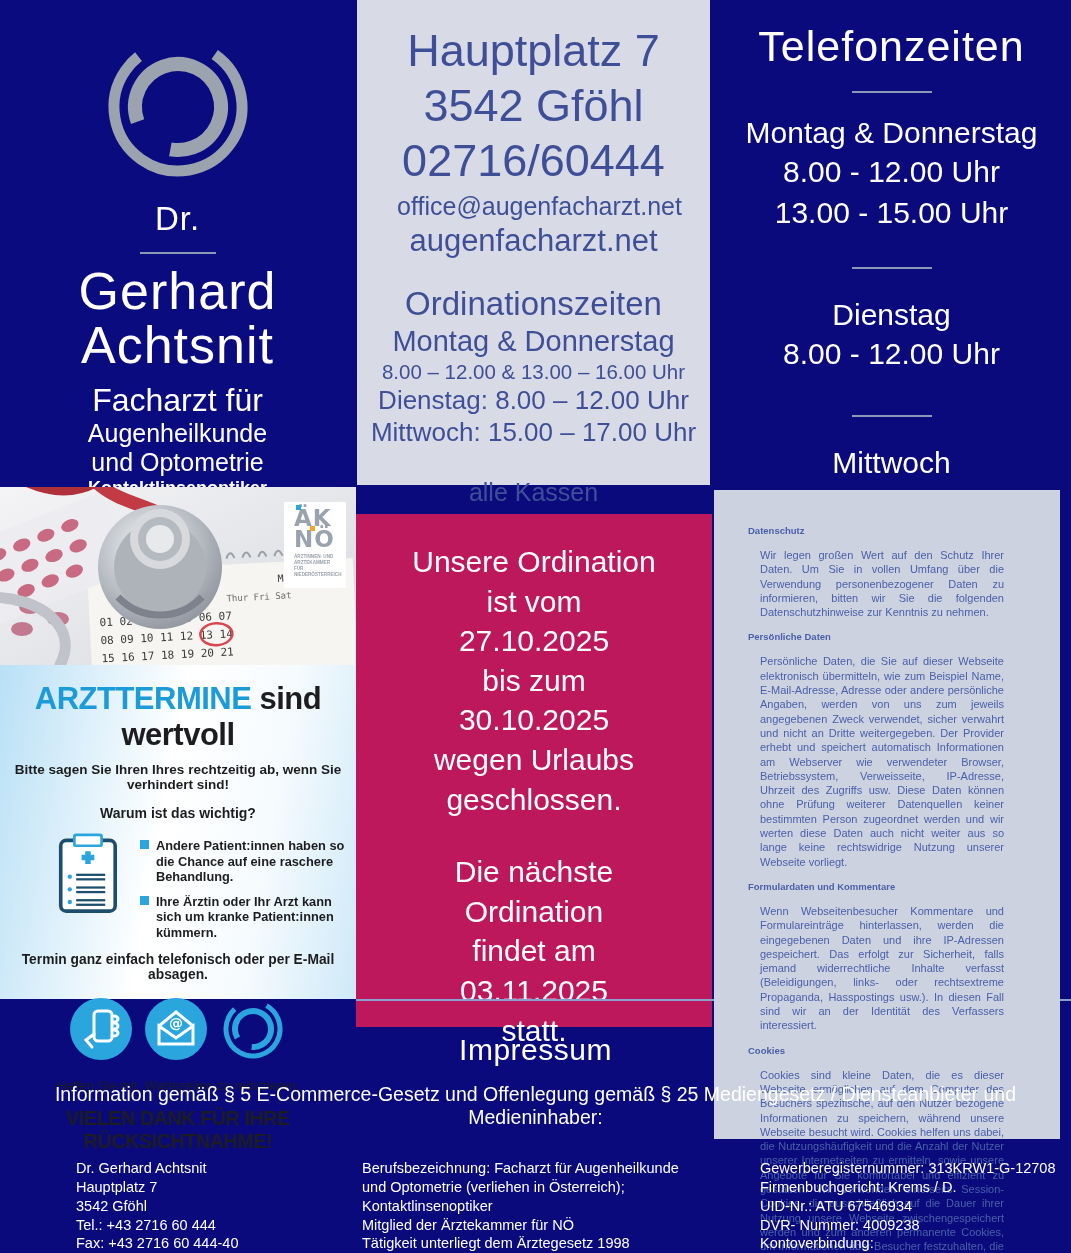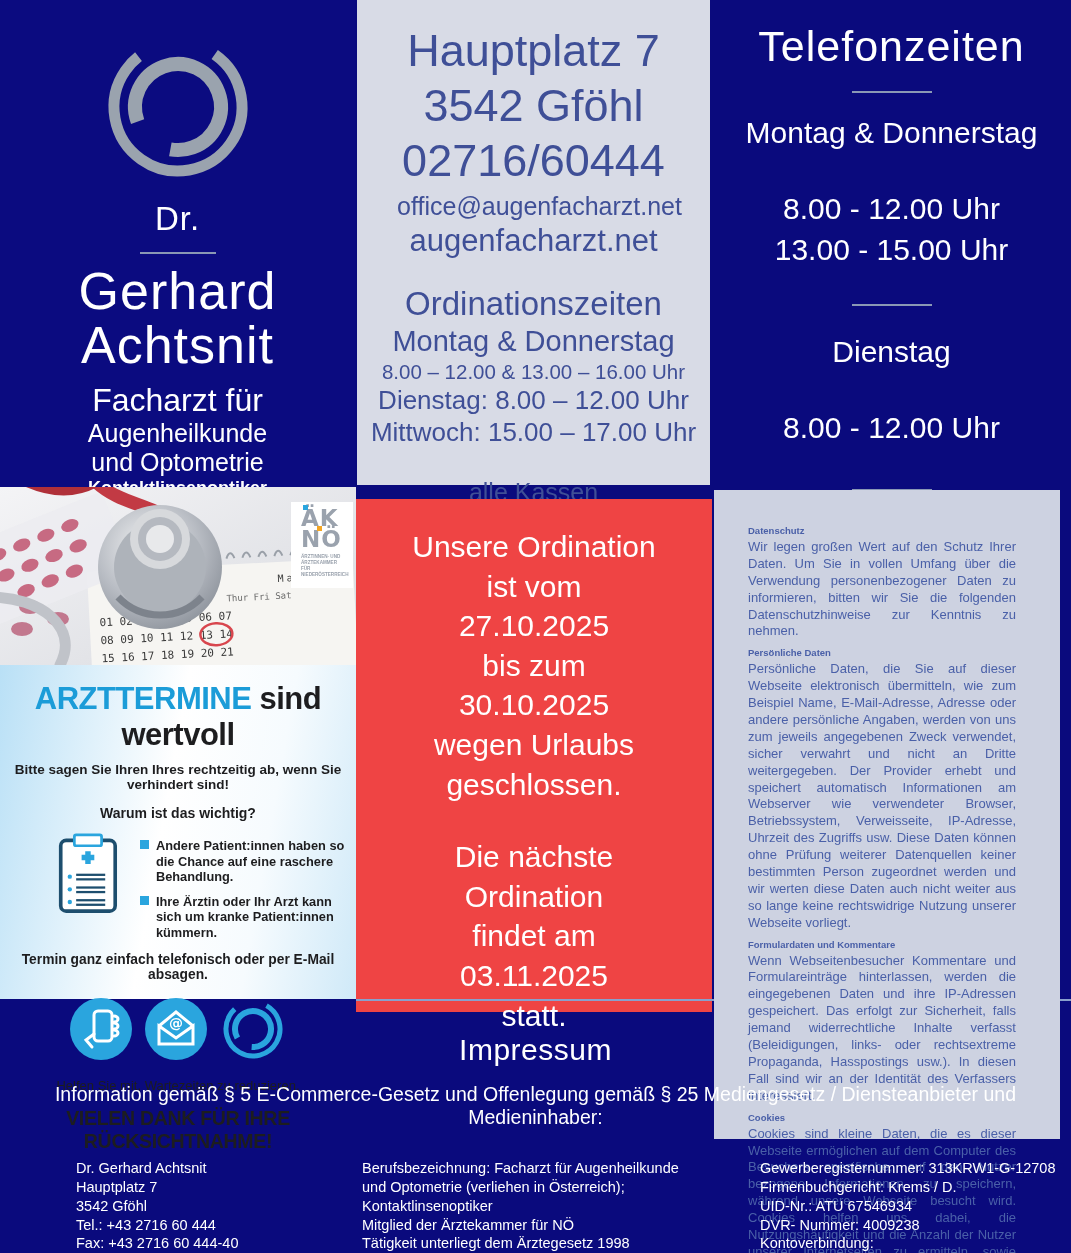--- a/index.html
+++ b/index.html
@@ -28,26 +28,26 @@
   .contact .oz-days{font-size:29px;font-weight:400;margin-top:2px;}
   .contact .oz-times{font-size:20.5px;font-weight:400;margin-top:2px;}
   .contact .oz-line{font-size:26px;font-weight:400;margin-top:1px;}
   .contact .kassen{font-size:25px;font-weight:400;margin-top:30px;}
 
   
   .phones{position:absolute;left:712px;top:0;width:359px;height:487px;color:#fff;text-align:center;}
   .phones .title{font-size:43px;font-weight:300;letter-spacing:1px;margin-top:22px;}
   .phones .rule{width:80px;height:2px;background:#8a98b5;margin:20px auto;}
   .phones .days{font-size:30px;font-weight:500;line-height:1.3;}
-  .phones .times{font-size:30px;font-weight:400;line-height:1.35;white-space:pre-line;margin-top:37px;}
+  .phones .times{font-size:30px;font-weight:400;line-height:1.35;white-space:pre-line;}
   .phones .blk2{margin-top:26px;}
 
   
   .photo{position:absolute;left:0;top:487px;width:356px;height:178px;overflow:hidden;}
-  .aknoe{position:absolute;right:3px;top:15px;width:62px;height:86px;background:#fff;
+  .aknoe{position:absolute;right:10px;top:15px;width:62px;height:86px;background:#fff;
          text-align:left;padding:6px 0 0 10px;box-sizing:border-box;}
   .aknoe .big{font-size:23px;font-weight:700;color:#9aa2ad;line-height:0.92;letter-spacing:1px;
               font-family:"DejaVu Sans",sans-serif;position:relative;}
   .aknoe .dotb{position:absolute;width:5px;height:5px;background:#2aa5de;left:2px;top:-3px;}
   .aknoe .doto{position:absolute;width:5px;height:5px;background:#f5a623;left:16px;top:-3px;}
   .aknoe .sub{font-size:4.6px;color:#9aa2ad;font-weight:700;line-height:1.25;margin-top:4px;width:46px;}
 
   
   .poster{position:absolute;left:0;top:665px;width:356px;height:334px;
           background:linear-gradient(100deg,#b9e0f6 0%,#ffffff 46%,#f6fbfe 72%,#cfe9f8 100%);
@@ -59,32 +59,32 @@
   .poster .midrow{display:flex;margin:8px 0 0 58px;text-align:left;}
   .poster .bullets{margin-left:22px;width:238px;}
   .poster .bullet{display:flex;font-size:12.8px;font-weight:700;line-height:1.22;margin-top:9px;}
   .poster .sq{flex:0 0 9px;width:9px;height:9px;background:#2aa5de;margin:2px 7px 0 0;}
   .poster .cancel{font-size:13.8px;font-weight:700;margin-top:11px;}
   .poster .icons{display:flex;justify-content:center;gap:13px;margin-top:14px;align-items:center;}
   .poster .help{font-size:13px;font-weight:400;margin-top:16px;}
   .poster .thanks{font-size:19.5px;font-weight:800;margin-top:14px;letter-spacing:-0.3px;}
 
   
-  .announce{position:absolute;left:356px;top:499px;width:356px;height:513px;background:#ef4444;
+  .announce{position:absolute;left:356px;top:514px;width:356px;height:513px;background:#be185d;
             color:#fff;text-align:center;}
   .announce .blk{font-size:30px;font-weight:400;line-height:1.32;white-space:pre-line;}
   .announce .b1{margin-top:28px;}
   .announce .b2{margin-top:33px;}
   .bottom-line{position:absolute;left:356px;top:999px;width:715px;height:2px;background:#8aa0cc;}
 
   
   .privacy{position:absolute;left:714px;top:490px;width:346px;height:649px;background:#cdd2e1;
            color:#4a60a8;box-sizing:border-box;padding:28px 44px 0 34px;}
   .privacy h3{font-size:9.5px;font-weight:700;margin:7px 0 3px;}
-  .privacy p{font-size:13px;line-height:1.3;margin:0;text-align:justify;font-weight:500;}
+  .privacy p{font-size:11px;line-height:1.3;margin:12px;text-align:justify;font-weight:500;}
 
   
   .footer{position:absolute;left:0;top:1001px;width:1071px;height:252px;color:#fff;}
   .footer .imp-title{font-size:30px;font-weight:300;text-align:center;margin-top:32px;letter-spacing:0.5px;}
   .footer .imp-sub{font-size:19.5px;font-weight:400;text-align:center;margin-top:16px;}
   .footer .cols{position:relative;margin-top:30px;font-size:14.5px;line-height:1.3;font-weight:400;}
   .footer .col{position:absolute;white-space:pre-line;}
   .footer .c1{left:76px;}
   .footer .c2{left:362px;}
   .footer .c3{left:760px;}

